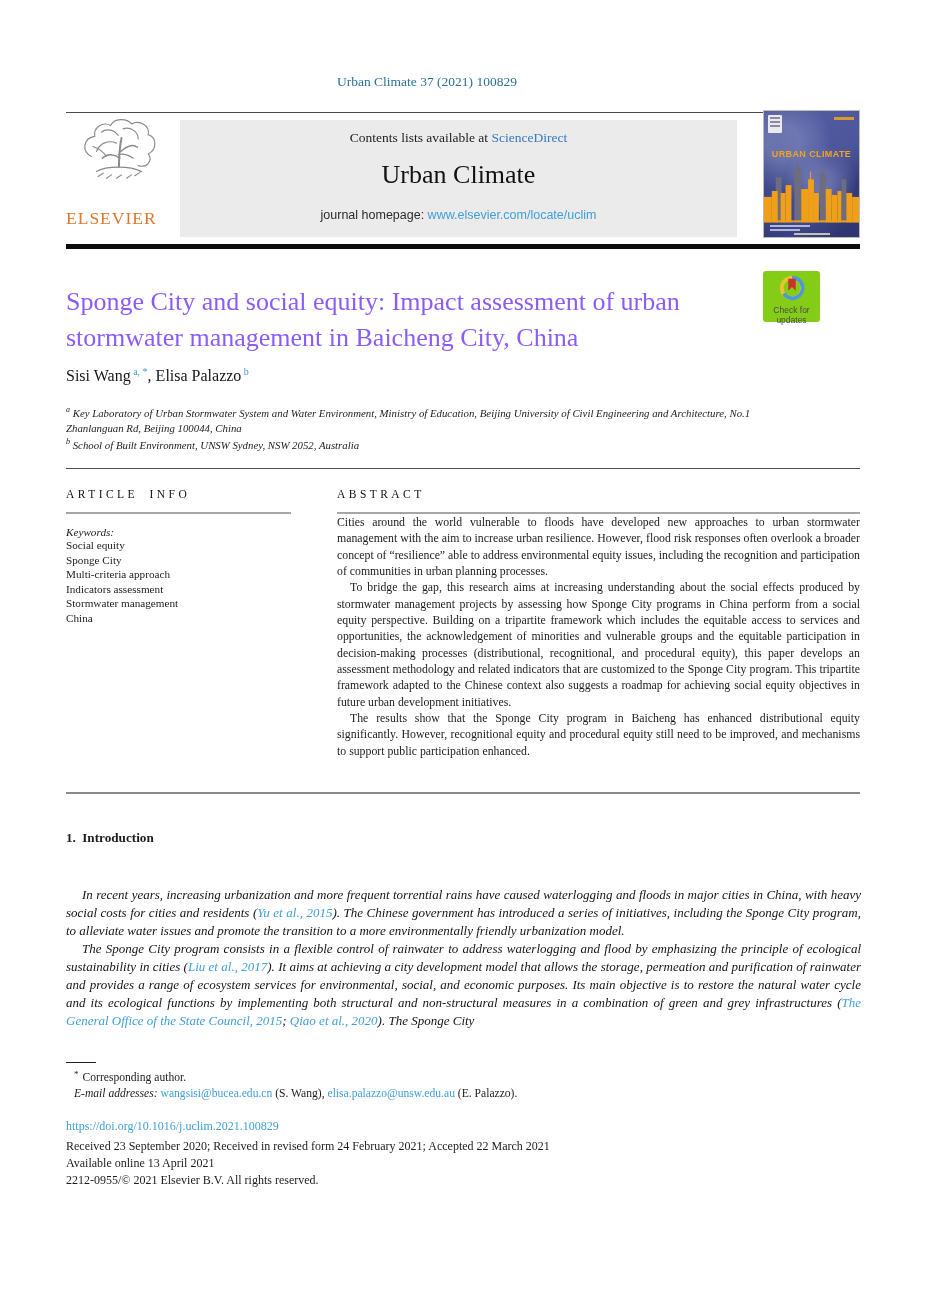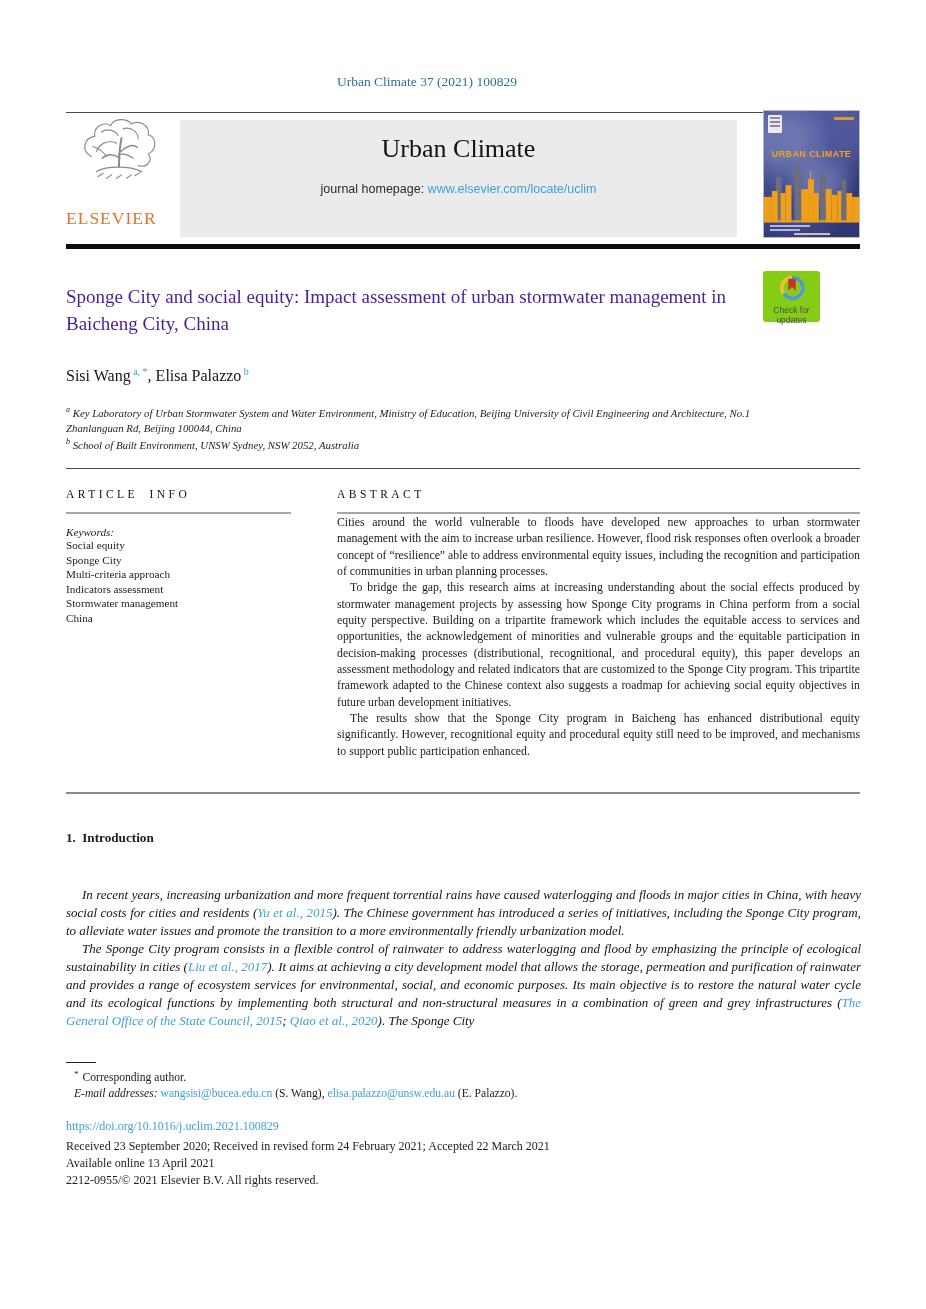--- a/index.html
+++ b/index.html
@@ -60,21 +60,21 @@
   .cover-bar.b1{bottom:10px;width:40px;}
   .cover-bar.b2{bottom:6px;width:30px;}
   .cover-bar.b3{bottom:2px;width:36px;left:30px;background:#e8e0c8;}
   
   .badge{top:271px;left:763px;width:57px;height:51px;background:#84cc16;border-radius:3px;
     text-align:center;cursor:pointer;}
   .badge svg{margin-top:3px;}
   .badge-text{font-family:"Liberation Sans",sans-serif;font-size:8.5px;line-height:1.15;
     color:#4a4a4a;width:44px;margin:0 auto;}
   
-  .title{top:284px;left:66px;width:672px;font-size:19px;line-height:1.4;color:#4c1d95;}
+  .title{top:284px;left:66px;width:672px;font-size:26px;line-height:1.4;color:#8b5cf6;}
   .authors{top:366px;left:66px;font-size:16px;color:#161616;}
   .authors sup{color:var(--link-blue);font-size:10px;}
   .affils{top:404px;left:66px;width:700px;font-style:italic;font-size:10.8px;
     line-height:1.42;color:#222;}
   .affil sup{font-size:8px;}
   
   .info-col{top:488px;left:66px;width:228px;}
   .abs-col{top:488px;left:337px;width:523px;}
   .col-head{font-size:11.5px;letter-spacing:.3em;word-spacing:.45em;color:#111;}
   .col-rule{height:2px;background:#a6a6a6;margin-top:12px;}
@@ -116,20 +116,23 @@
       <path d="M57,40 C64,33 72,31 77,35" stroke-width="1.8"></path>
       <path d="M56,48 C48,42 40,43 35,48" stroke-width="1.8"></path>
       <path d="M28,64 C40,57 68,57 82,64" stroke-width="1.6"></path>
       <path d="M30,70 l6,-4 M40,72 l6,-4 M52,72 l6,-4 M64,72 l6,-4 M74,69 l6,-4"></path>
     </g>
   </svg>
   <div class="logo-word">ELSEVIER</div>
 </div>
 
 <div class="abs journal-box">
+  <div class="contents-line">
+    <span>Contents lists available at </span><span class="link">ScienceDirect</span>
+  </div>
   <div class="journal-name">Urban Climate</div>
   <div class="homepage-line">
     <span>journal homepage: </span><span class="link">www.elsevier.com/locate/uclim</span>
   </div>
 </div>
 
 <div class="abs cover">
   <div class="cover-logo">
       <i></i>
       <i></i>

